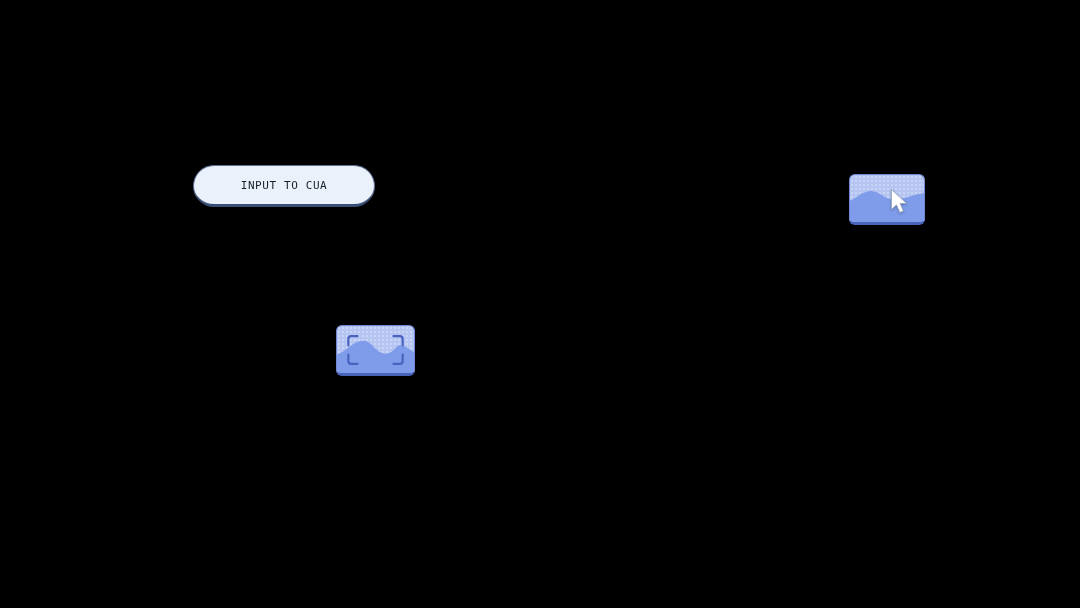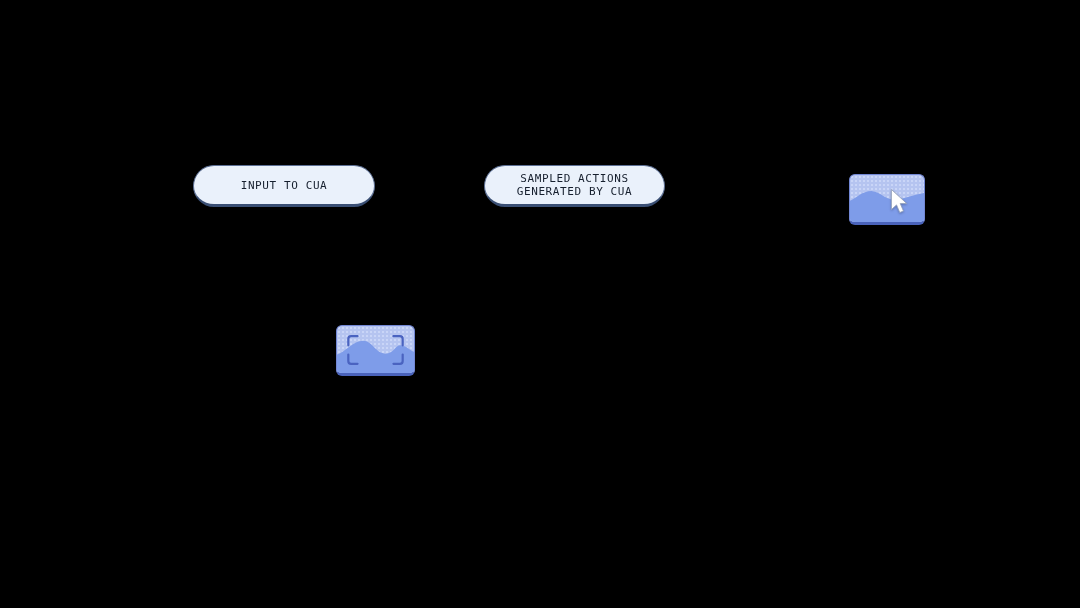--- a/index.html
+++ b/index.html
@@ -72,24 +72,20 @@
 </style>
 </head>
 <body>
 
 <div class="canvas">
 
   <div class="pill pill-input">
     <span>INPUT TO CUA</span>
   </div>
 
-  <div class="pill pill-sampled">
-    <span>SAMPLED ACTIONS</span>
-    <span>GENERATED BY CUA</span>
-  </div>
 
   <div class="thumb thumb-framed">
     <svg class="wave" viewBox="0 0 79 51" preserveAspectRatio="none">
       <path d="M0 31 C 9 28, 16 16, 27 16 C 36 16, 40 30, 50 30 C 58 30, 60 21, 65 21 C 71 21, 75 27, 79 28 L 79 51 L 0 51 Z" fill="var(--thumb-wave, #7e9ce9)"></path>
     </svg>
     <svg class="corners" viewBox="0 0 79 51">
       <g fill="none" stroke="var(--crop-corner, #4a63c0)" stroke-width="2.4" stroke-linecap="round">
         <path d="M10 21 L10 14 Q10 11 13 11 L20 11"></path>
         <path d="M59 11 L66 11 Q69 11 69 14 L69 21"></path>
         <path d="M69 31 L69 38 Q69 41 66 41 L59 41"></path>

